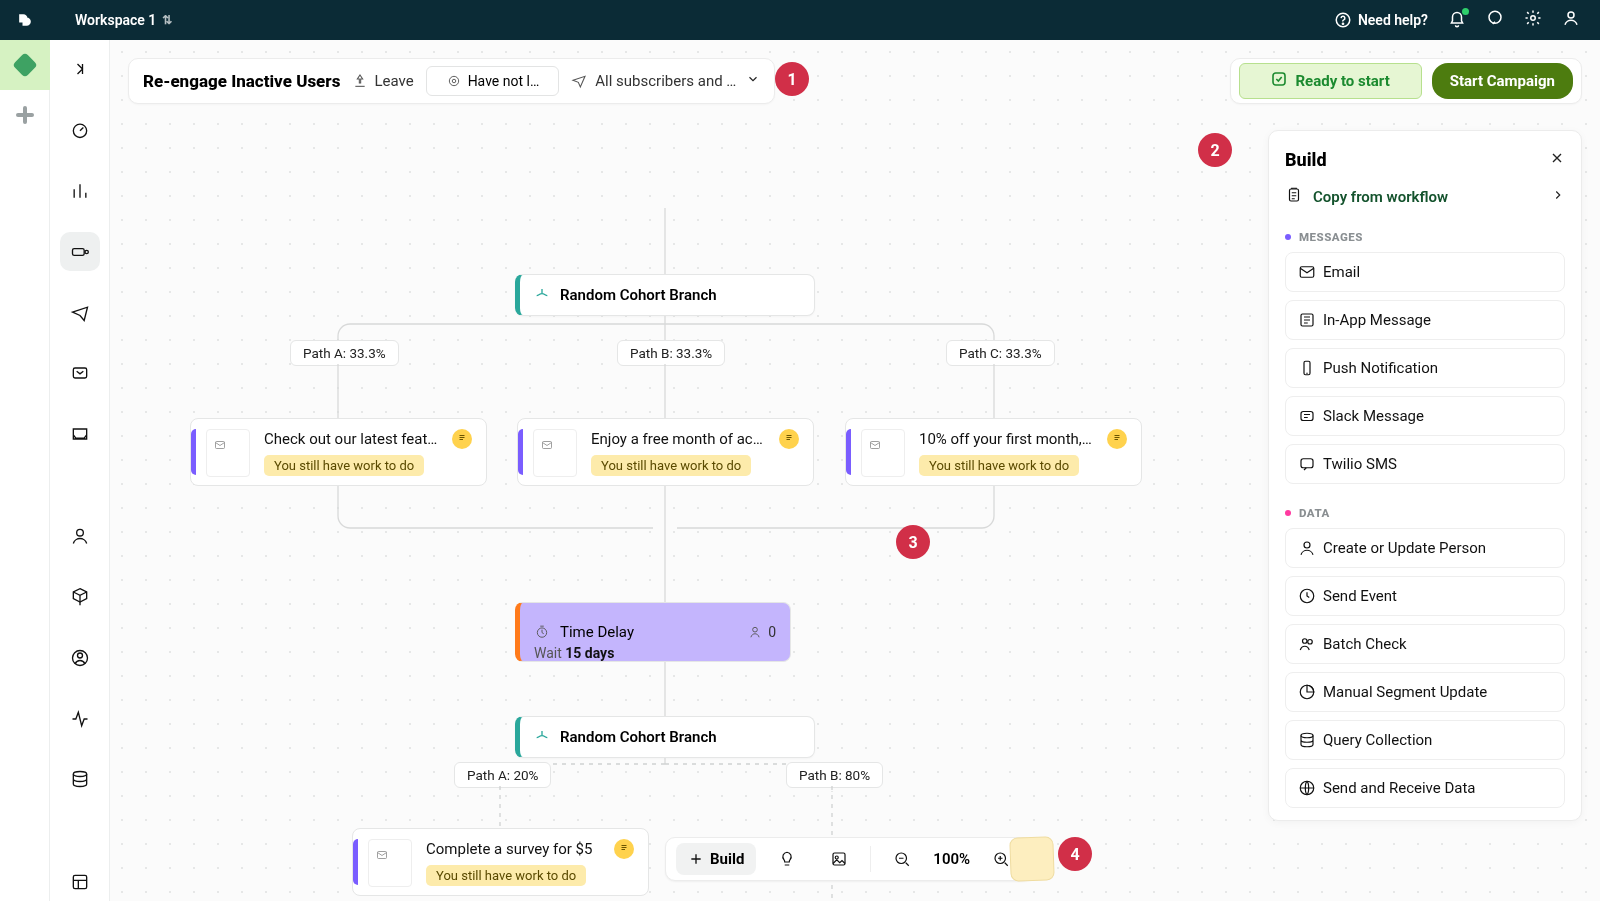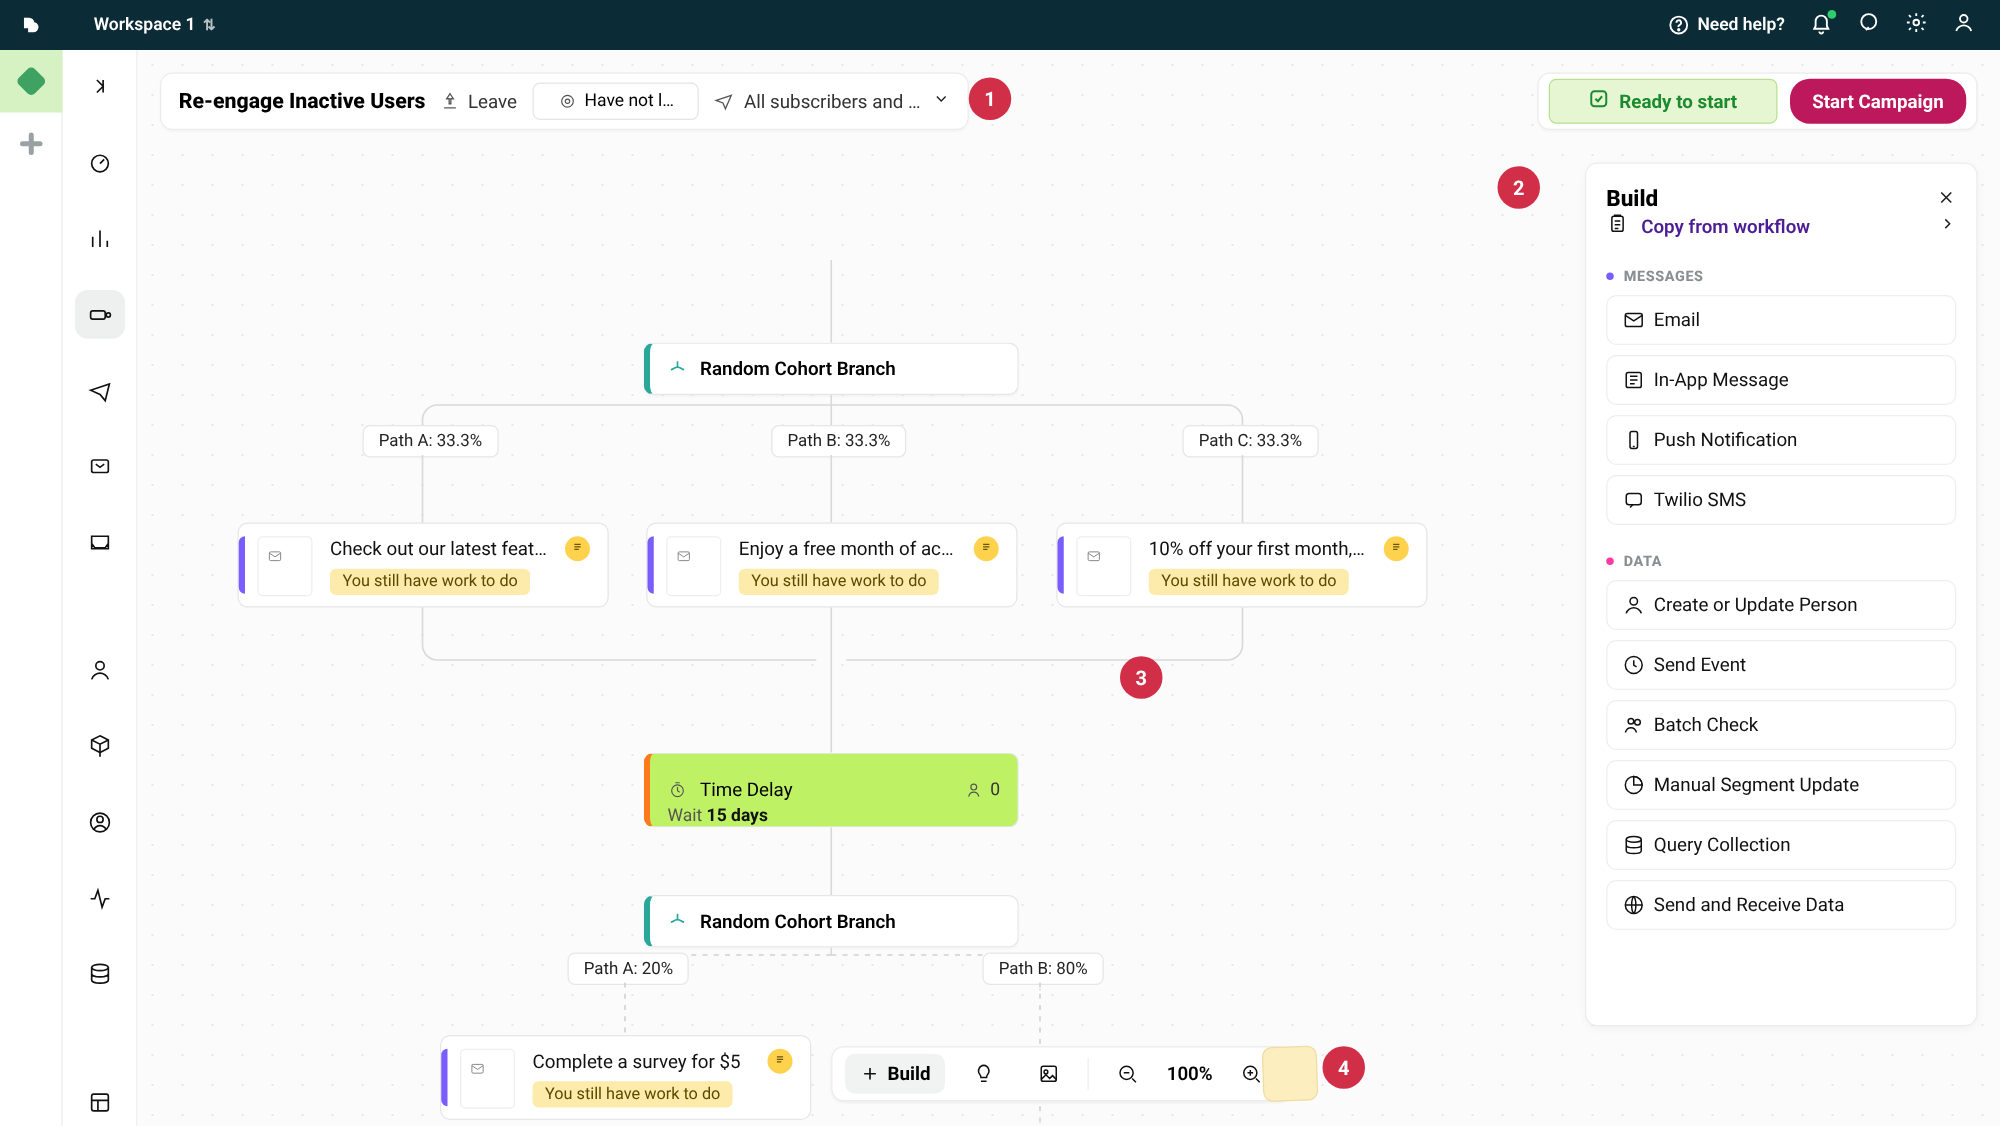--- a/index.html
+++ b/index.html
@@ -42,21 +42,21 @@
   
   .pagebar { position:absolute; top:18px; left:18px; height:46px; background:#fff; border:1px solid #ececec; border-radius:10px; display:flex; align-items:center; padding:0 14px; gap:12px; box-shadow:0 1px 2px rgba(0,0,0,.03);}
   .pagebar .title { font-size:17px; font-weight:800; }
   .pagebar .leave { display:flex; align-items:center; gap:6px; font-size:15px; color:#333; }
   .pagebar .chip { border:1px solid #e3e4e4; background:#fff; border-radius:6px; padding:6px 19px; display:flex; align-items:center; gap:6px; font-size:14px;}
   .pagebar .dd { color:#333; display:flex; align-items:center; gap:8px; font-size:15px;}
   .pagebar .chev { margin-left:2px;}
 
   .rightbar { position:absolute; top:18px; right:18px; height:46px; background:#fff; border:1px solid #ececec; border-radius:10px; display:flex; align-items:center; padding:0 8px; gap:10px; box-shadow:0 1px 2px rgba(0,0,0,.03);}
   .rightbar .ready { background:#e6f6d3; border:1px solid #b7e08e; color:#1c8a2f; border-radius:6px; padding:7px 31px; font-weight:700; display:flex; align-items:center; gap:8px; font-size:15px;}
-  .rightbar .start { background:#be185d; color:#fff; border-radius:16px; padding:9px 18px; font-weight:700; font-size:15px;}
+  .rightbar .start { background:#4d7c0f; color:#fff; border-radius:16px; padding:9px 18px; font-weight:700; font-size:15px;}
 
   
   .ann { position:absolute; width:34px; height:34px; border-radius:50%; background:#d12f48; color:#fff; font-weight:700; display:flex; align-items:center; justify-content:center; z-index:60; font-size:16px;}
 
   
   .card { position:absolute; background:#fff; border:1px solid #e5e6e6; border-radius:8px; box-shadow:0 1px 2px rgba(0,0,0,.03);}
   .trigger { width:300px; padding:14px 16px; }
   .trigger .label { font-size:15px; color:#333; display:flex; align-items:center; gap:10px;}
   .trigger .sub { font-size:16px; font-weight:800; margin-top:8px;}
 
@@ -68,37 +68,37 @@
   .emailcard { position:absolute; width:297px; height:68px; background:#fff; border:1px solid #e5e6e6; border-radius:8px; display:flex; align-items:flex-start; padding:10px 14px 10px 0; padding-left:0;}
   .emailcard .accent { width:5px; align-self:stretch; border-radius:8px 0 0 8px; background:#7a5dff;}
   .emailcard .thumb { width:44px; height:48px; margin:0 14px 0 10px; border:1px solid #eee; border-radius:4px; position:relative; background:#fff;}
   .emailcard .thumb .env { position:absolute; left:6px; top:6px;}
   .emailcard .maintxt { font-size:15px; color:#111; flex:1; overflow:hidden; white-space:nowrap; text-overflow:ellipsis; padding-right:6px;}
   .emailcard .rowtop { display:flex; align-items:center; gap:8px; }
   .emailcard .yellowchip { background:#fdebab; border-radius:5px; padding:3px 10px; font-size:13px; color:#5a4a00; margin-top:6px; display:inline-block;}
   .round-yellow { width:20px; height:20px; border-radius:50%; background:#ffd24d; display:flex; align-items:center; justify-content:center;}
   .round-yellow svg { width:12px; height:12px;}
 
-  .delaycard { position:absolute; width:300px; height:60px; background:#bef264; border:1px solid #e5e6e6; border-radius:8px; border-left:5px solid #ff7a1a; padding:20px 14px;}
+  .delaycard { position:absolute; width:276px; height:60px; background:#c4b5fd; border:1px solid #e5e6e6; border-radius:8px; border-left:5px solid #ff7a1a; padding:20px 14px;}
   .delaycard .row1 { display:flex; align-items:center; justify-content:space-between; font-size:15px;}
   .delaycard .row2 { font-size:14px; color:#555; margin-top:4px;}
   .delaycard .row2 b { color:#111;}
   .person-count { display:flex; align-items:center; gap:6px; color:#333; font-size:14px;}
 
   
   svg.flow { position:absolute; overflow:visible; pointer-events:none;}
   svg.flow path, svg.flow line { stroke:#d8d9d9; stroke-width:1.3; fill:none;}
   svg.flow .dashed { stroke-dasharray:4 5; stroke:#cfd2d2; }
 
   
   .panel { position:absolute; right:18px; top:90px; width:314px; bottom:80px; background:#fff; border:1px solid #ececec; border-radius:10px; padding:18px 16px 10px 16px; box-shadow:0 2px 8px rgba(0,0,0,.04); overflow:hidden;}
   .panel .hrow { display:flex; align-items:center; justify-content:space-between;}
   .panel .hrow .h { font-size:18px; font-weight:800;}
   .panel .close { color:#333;}
-  .panel .copy { display:flex; align-items:center; gap:10px; font-size:15px; color:#4c1d95; font-weight:600;}
+  .panel .copy { display:flex; align-items:center; gap:10px; margin-top:16px; font-size:15px; color:#14532d; font-weight:600;}
   .panel .copy .chev { margin-left:auto;}
   .section-h { display:flex; align-items:center; gap:8px; margin:22px 0 8px 0; font-size:11.5px; font-weight:800; color:#8a8f92; letter-spacing:.5px;}
   .section-h .dot { width:6px; height:6px; border-radius:50%; }
   .dot.purple{background:#7a5dff;} .dot.pink{background:#ff3aa0;}
   .opt { display:flex; align-items:center; gap:7px; border:1px solid #eee; border-radius:8px; padding:10px 12px; font-size:15px; color:#111; margin-bottom:8px;}
   .opt svg { width:18px; height:18px; stroke:#111; fill:none; stroke-width:1.6;}
 
   
   .btool { position:absolute; left:555px; bottom:20px; height:44px; background:#fff; border:1px solid #ececec; border-radius:10px; display:flex; align-items:center; padding:0 10px; gap:10px; box-shadow:0 1px 2px rgba(0,0,0,.05);}
   .btool .b { display:flex; align-items:center; gap:6px; padding:7px 12px; border-radius:8px; font-size:15px; font-weight:700;}
@@ -522,20 +522,27 @@
       </div>
     <div class="opt">
         <svg viewBox="0 0 24 24">
           <rect x="8" y="3" width="8" height="18" rx="2"></rect>
           <path d="M11 19h2"></path>
         </svg>
         <span>Push Notification</span>
       </div>
     <div class="opt">
         <svg viewBox="0 0 24 24">
+          <rect x="4" y="6" width="16" height="12" rx="3"></rect>
+          <path d="M8 10h8M8 14h5"></path>
+        </svg>
+        <span>Slack Message</span>
+      </div>
+    <div class="opt">
+        <svg viewBox="0 0 24 24">
           <rect x="4" y="5" width="16" height="12" rx="3"></rect>
           <path d="M8 20l3-3"></path>
         </svg>
         <span>Twilio SMS</span>
       </div>
 
     <div class="section-h">
         <span class="dot pink"></span>
         <span>DATA</span>
       </div>

